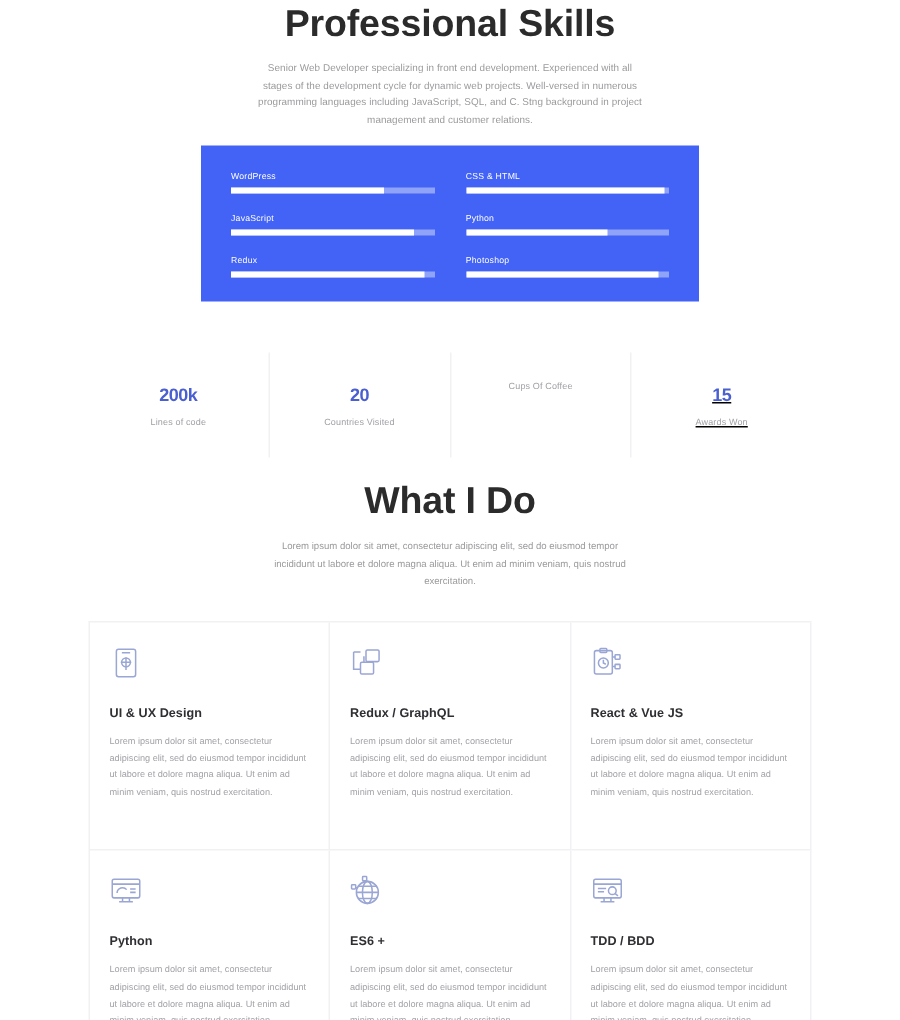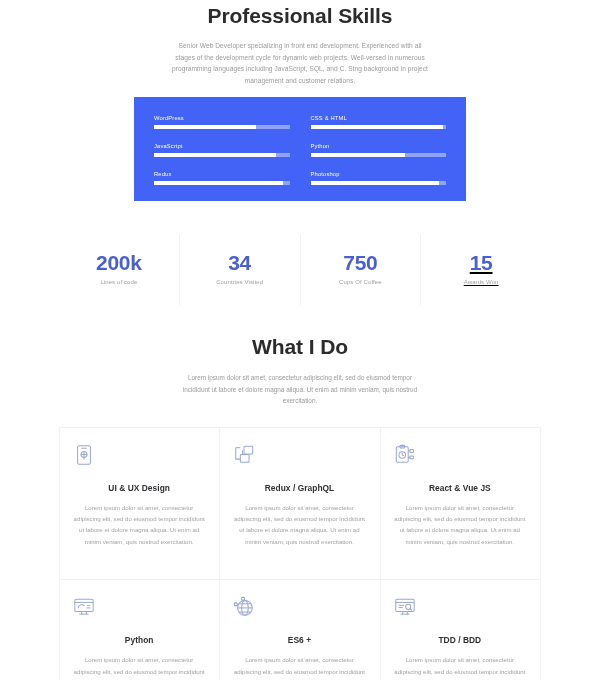--- a/index.html
+++ b/index.html
@@ -13,21 +13,21 @@
   }
 
   
   .skills-section {
     padding-top: 2px;
     background: #ffffff;
   }
 
   .section-title {
     text-align: center;
-    font-size: 21px;
+    font-size: 25px;
     font-weight: bold;
     color: #2b2b2b;
     letter-spacing: -0.1px;
     line-height: 28px;
   }
 
   .section-desc {
     margin: 10px auto 0;
     width: 258px;
     text-align: center;
@@ -87,37 +87,37 @@
 
   .stat-item {
     flex: 1;
     text-align: center;
     padding: 16px 4px 20px;
     border-right: 1px solid #f1f1f4;
   }
   .stat-item:last-child { border-right: none; text-decoration: underline; }
 
   .stat-number {
-    font-size: 21px;
+    font-size: 12px;
     font-weight: bold;
     color: #4a5fd0;
     line-height: 24px;
     letter-spacing: -0.3px;
   }
 
   .stat-label {
     margin-top: 4px;
     font-size: 6px;
     color: #a0a0a6;
     letter-spacing: 0.1px;
   }
 
   
   .whatido-section {
-    margin-top: 28px;
+    margin-top: 15px;
     text-align: center;
   }
 
   .whatido-desc {
     margin: 11px auto 0;
     width: 238px;
     text-align: center;
     font-size: 6.4px;
     line-height: 11.5px;
     color: #9a9a9d;
@@ -130,21 +130,20 @@
     grid-template-columns: repeat(3, 1fr);
     border-top: 1px solid #f1f1f4;
     border-left: 1px solid #f1f1f4;
   }
 
   .service-card {
     border-right: 1px solid #f1f1f4;
     border-bottom: 1px solid #f1f1f4;
     padding: 16px 14px 32px 13px;
     min-height: 152px;
-    text-align: center;
   }
 
   .service-icon {
     width: 22px;
     height: 22px;
     color: #9aa6d4;
     display: block;
   }
   .service-icon svg { display: block; width: 22px; height: 22px; }
 
@@ -215,25 +214,24 @@
     </div>
   </div>
 </section>
 
 <section class="stats-section">
   <div class="stat-item">
     <div class="stat-number">200k</div>
     <div class="stat-label">Lines of code</div>
   </div>
   <div class="stat-item">
-    <div class="stat-number">34</div>
+    <div class="stat-number">20</div>
     <div class="stat-label">Countries Visited</div>
   </div>
   <div class="stat-item">
-    <div class="stat-number">750</div>
     <div class="stat-label">Cups Of Coffee</div>
   </div>
   <div class="stat-item">
     <div class="stat-number">15</div>
     <div class="stat-label">Awards Won</div>
   </div>
 </section>
 
 <section class="whatido-section">
   <h2 class="section-title">What I Do</h2>

